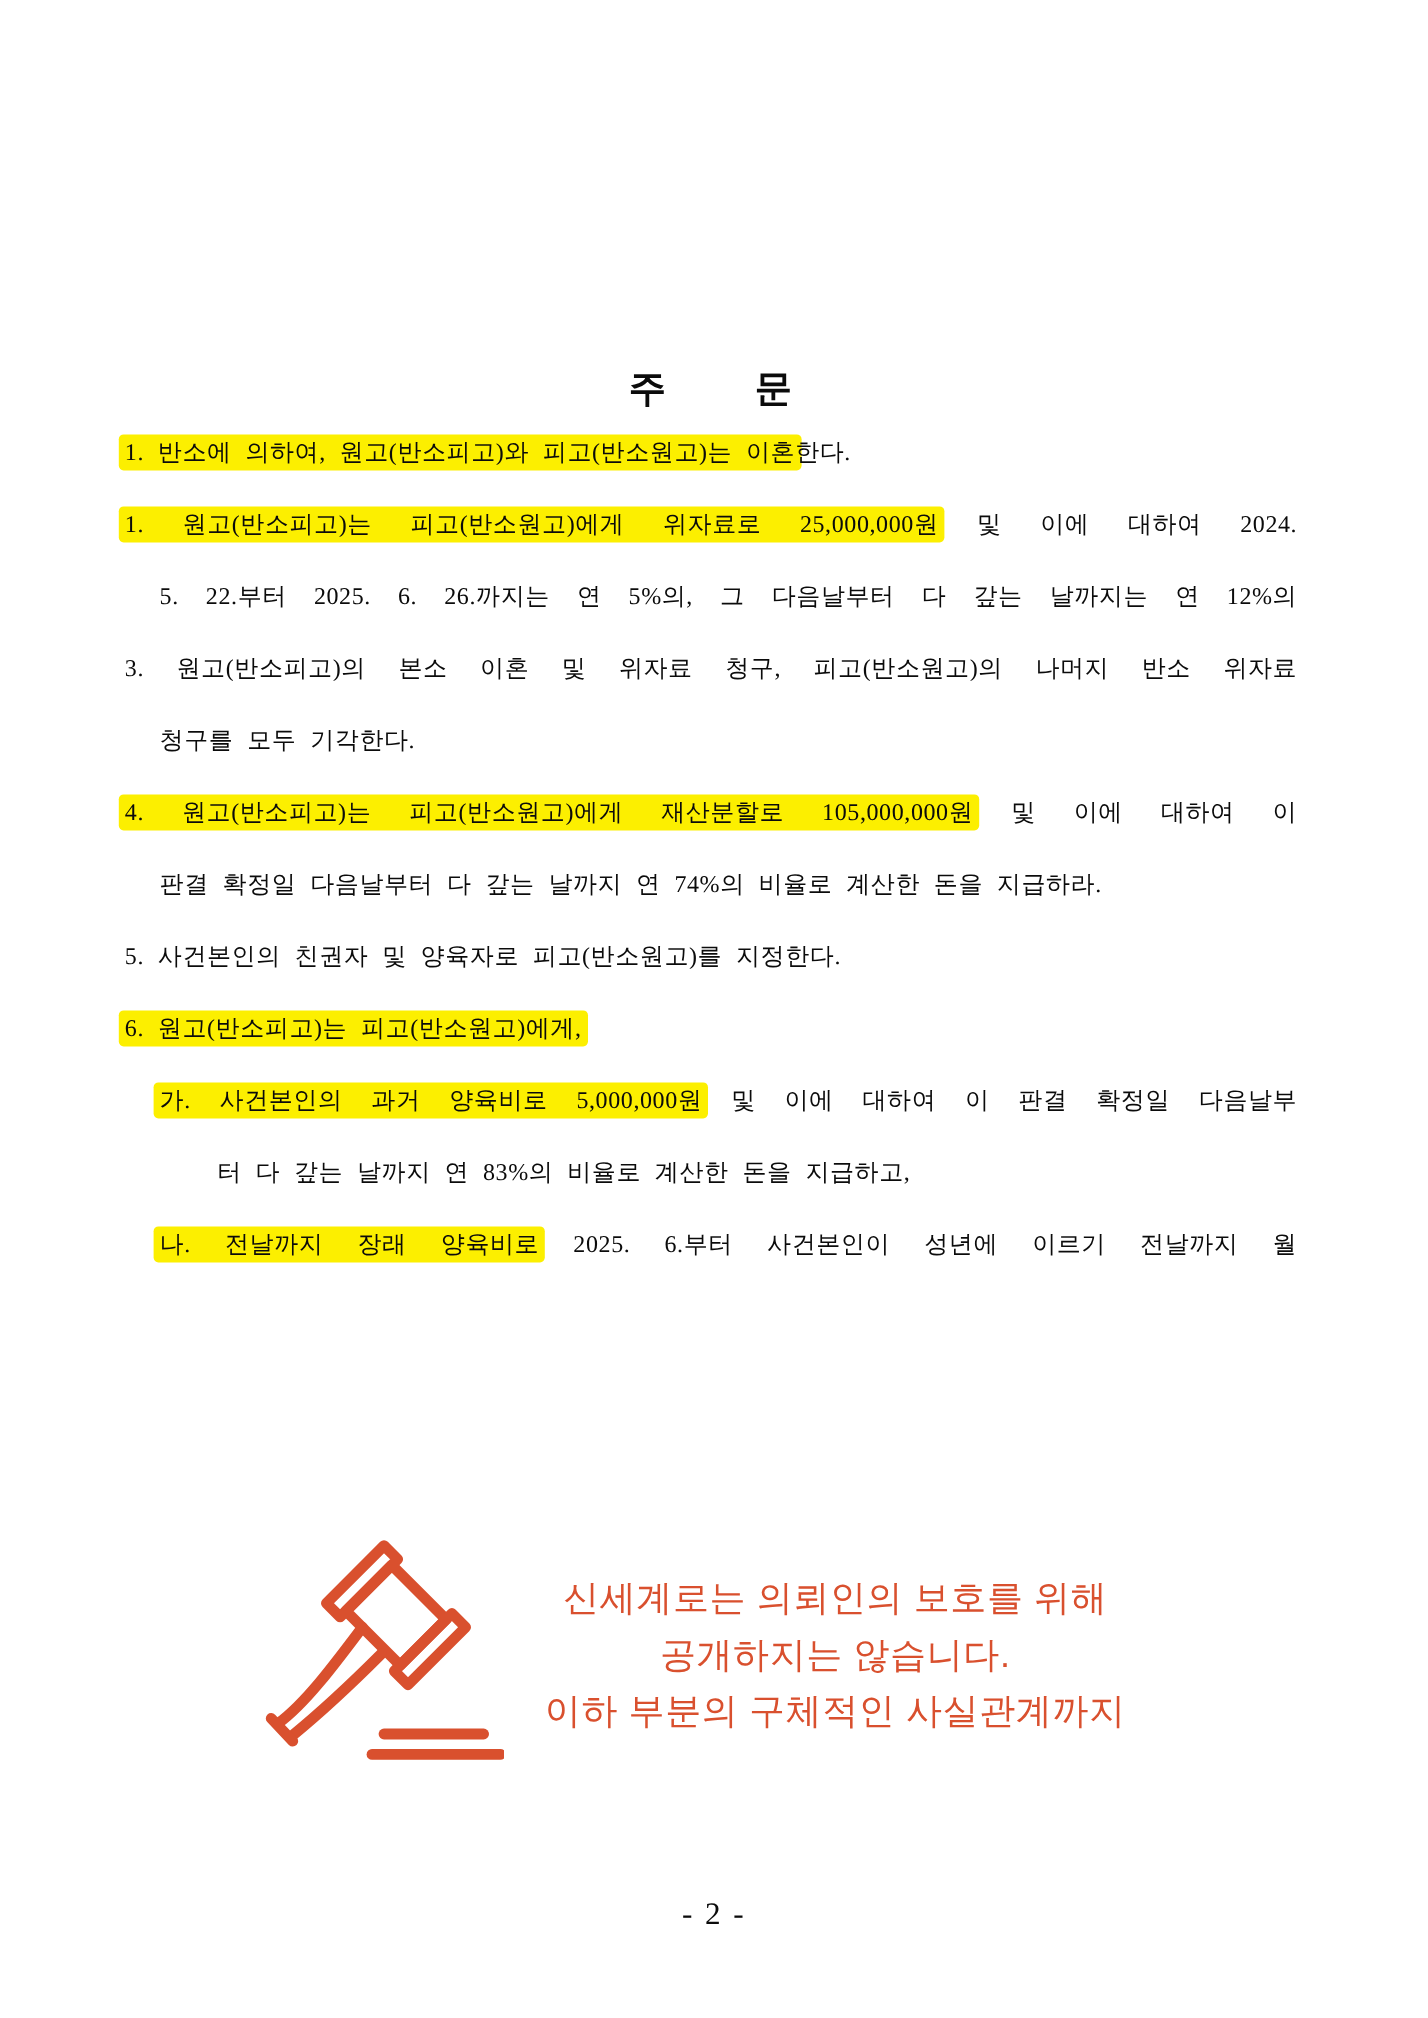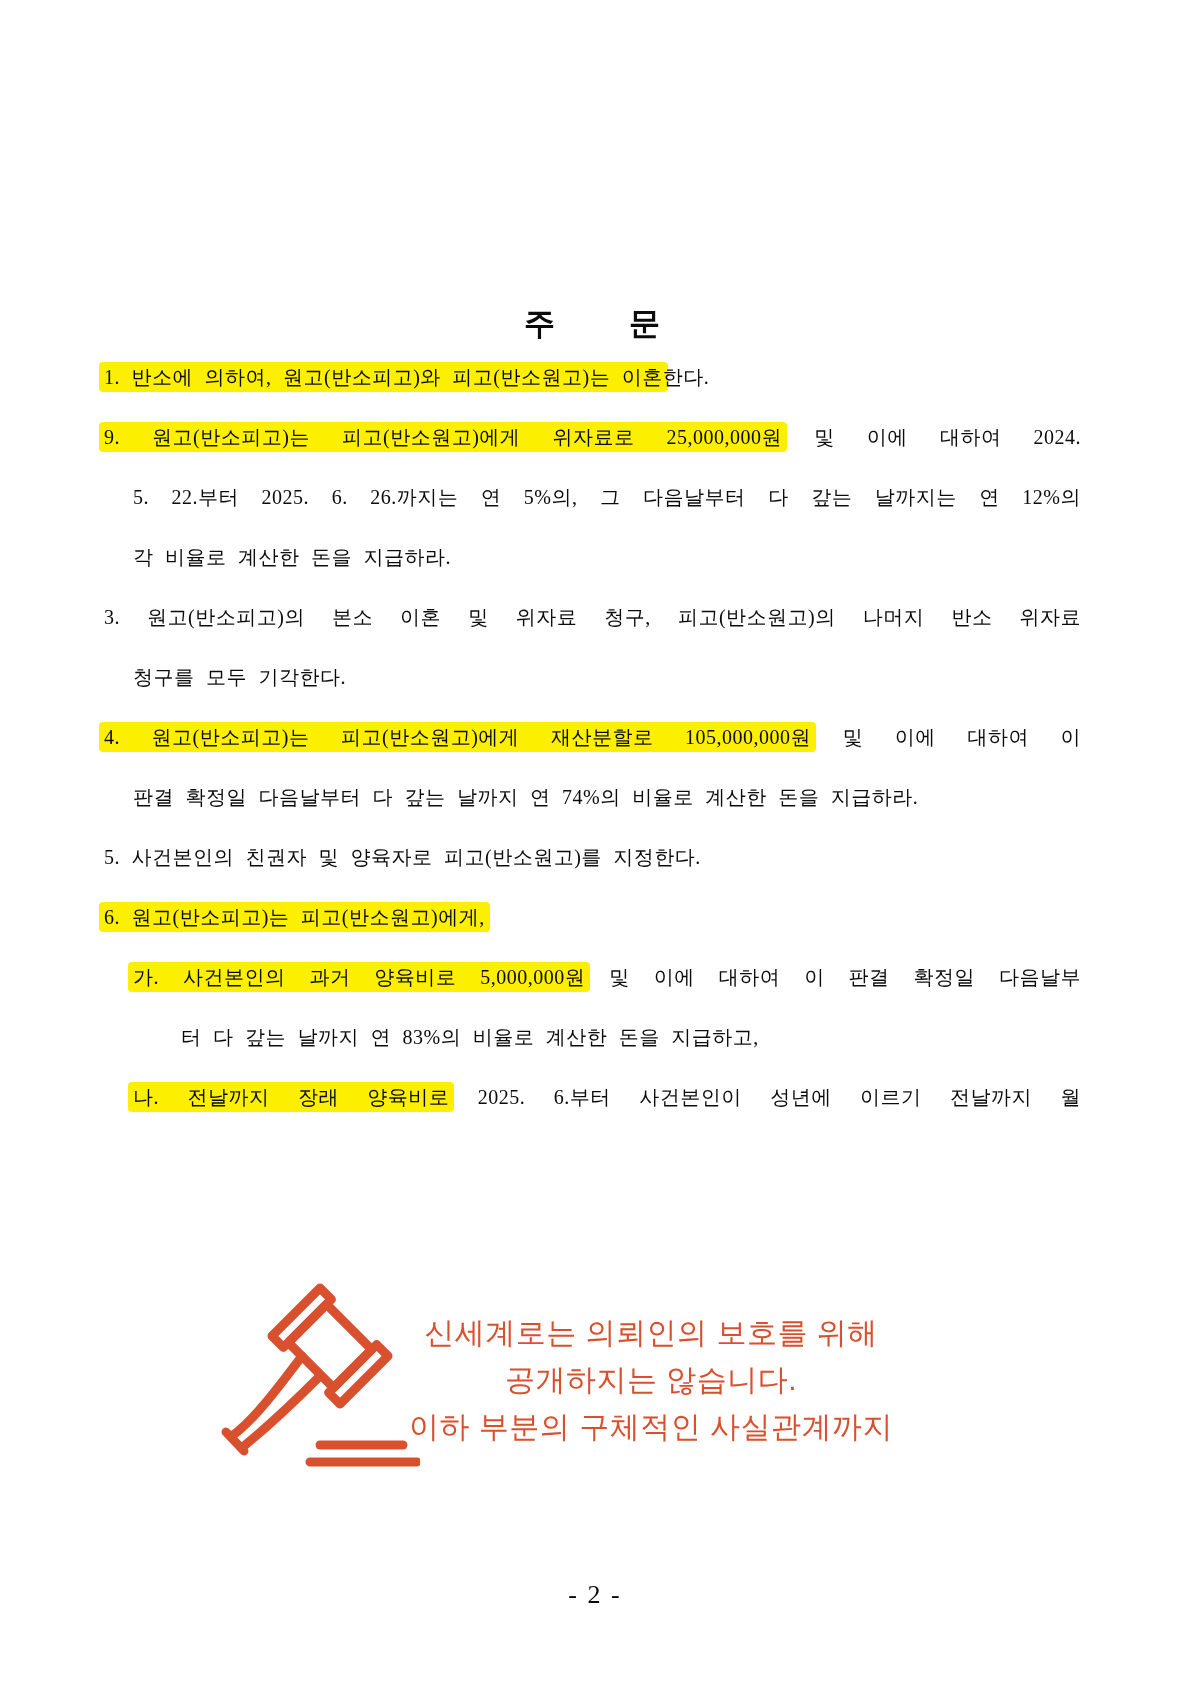--- a/index.html
+++ b/index.html
@@ -33,21 +33,21 @@
   .indent-1{padding-left:29px;}
   .indent-2{padding-left:77px;}
   .hl{
     background:#fcef00;
     padding:4px 5px;
     margin:0 -5px;
     border-radius:4px;
     box-decoration-break:clone;
   }
   .banner-text{
-    position:absolute;top:1309px;left:371px;width:560px;
+    position:absolute;top:1309px;left:416px;width:560px;
     text-align:center;
     font-family:"Liberation Sans","DejaVu Sans",sans-serif;
     font-size:30px;line-height:47px;letter-spacing:0.5px;
     color:#d9502e;
   }
   .gavel{
     position:absolute;top:1280px;left:220px;
   }
   .page-number{
     position:absolute;top:1580px;left:0;width:1190px;
@@ -59,23 +59,22 @@
 
 <div class="page">
 
   <div class="title">
     <span>주</span>
     <span>문</span>
   </div>
 
   <div class="orders" id="orders">
       <div class="order-line indent-0"><span class="hl">1. 반소에 의하여, 원고(반소피고)와 피고(반소원고)는 이혼</span><span class="">한다.</span></div>
-      <div class="order-line indent-0 justify"><span class="hl">9. 원고(반소피고)는 피고(반소원고)에게 위자료로 25,000,000원</span><span class=""> 및 이에 대하여 2024.</span></div>
+      <div class="order-line indent-0 justify"><span class="hl">1. 원고(반소피고)는 피고(반소원고)에게 위자료로 25,000,000원</span><span class=""> 및 이에 대하여 2024.</span></div>
       <div class="order-line indent-1 justify"><span class="">5. 22.부터 2025. 6. 26.까지는 연 5%의, 그 다음날부터 다 갚는 날까지는 연 12%의</span></div>
-      <div class="order-line indent-1"><span class="">각 비율로 계산한 돈을 지급하라.</span></div>
       <div class="order-line indent-0 justify"><span class="">3. 원고(반소피고)의 본소 이혼 및 위자료 청구, 피고(반소원고)의 나머지 반소 위자료</span></div>
       <div class="order-line indent-1"><span class="">청구를 모두 기각한다.</span></div>
       <div class="order-line indent-0 justify"><span class="hl">4. 원고(반소피고)는 피고(반소원고)에게 재산분할로 105,000,000원</span><span class=""> 및 이에 대하여 이</span></div>
       <div class="order-line indent-1"><span class="">판결 확정일 다음날부터 다 갚는 날까지 연 74%의 비율로 계산한 돈을 지급하라.</span></div>
       <div class="order-line indent-0"><span class="">5. 사건본인의 친권자 및 양육자로 피고(반소원고)를 지정한다.</span></div>
       <div class="order-line indent-0"><span class="hl">6. 원고(반소피고)는 피고(반소원고)에게,</span></div>
       <div class="order-line indent-1 justify"><span class="hl">가. 사건본인의 과거 양육비로 5,000,000원</span><span class=""> 및 이에 대하여 이 판결 확정일 다음날부</span></div>
       <div class="order-line indent-2"><span class="">터 다 갚는 날까지 연 83%의 비율로 계산한 돈을 지급하고,</span></div>
       <div class="order-line indent-1 justify"><span class="hl">나. 전날까지 장래 양육비로</span><span class=""> 2025. 6.부터 사건본인이 성년에 이르기 전날까지 월</span></div>
     </div>

